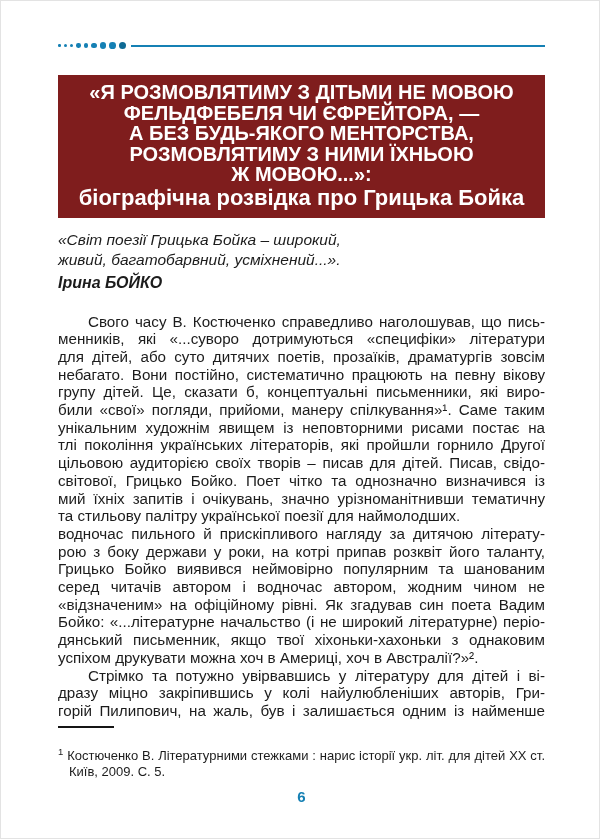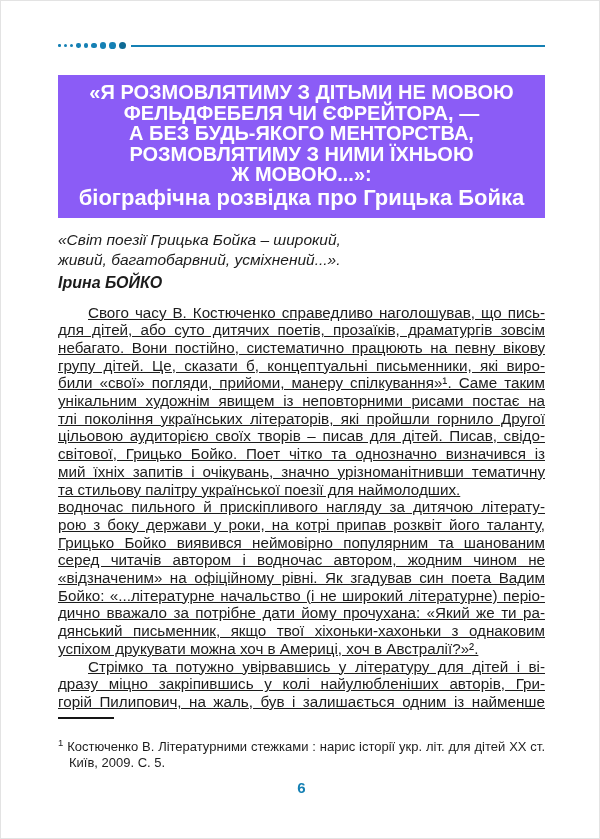--- a/index.html
+++ b/index.html
@@ -15,35 +15,35 @@
     position:relative;
   }
   
   .ornament { display:flex; align-items:center; height:9px; margin-bottom:25px; }
   .ornament .dot { border-radius:50%; background:#1580b4; margin-right:3px; flex:0 0 auto; }
   .ornament .dot:last-of-type { background:#0e6a94; }
   .ornament .rule-line { flex:1 1 auto; height:2px; background:#1580b4; margin-left:2px; }
 
   
   .title-box {
-    background:#8b5cf6;
+    background:#7f1d1d;
     color:#ffffff;
     text-align:center;
     font-weight:bold;
     padding:7px 4px 8px 4px;
   }
   .title-caps div { font-size:20px; line-height:20.5px; }
   .title-sub { font-size:22px; line-height:24px; margin-top:1px; }
 
   
   .epigraph { margin-top:12px; text-align:left; font-style:italic; font-size:15.5px; line-height:20px; }
   .epigraph-author { font-weight:bold; font-size:16px; margin-top:3px; }
 
   
-  .body-text { margin-top:11px; font-size:15.2px; line-height:17.7px;text-decoration:underline; }
+  .body-text { margin-top:20px; font-size:15.2px; line-height:17.7px; }
   .body-text .line { text-align:justify; text-align-last:justify; }
   .body-text .line.first { text-indent:30px; }
   .body-text .line.lastleft { text-align-last:left; }
 
   
   .fn-rule { width:56px; height:2px; background:#151515; margin:6px 0 5px 0; }
   .footnote { font-size:13px; line-height:16px; text-align:justify; padding-left:11px; text-indent:-11px; margin-bottom:2px;margin-top:16px; }
   .footnote sup { font-size:9.5px; }
 
   .page-num { text-align:center; color:#1580b4; font-weight:bold; font-size:15px; margin-top:8px; }
@@ -83,39 +83,39 @@
     <div class="epigraph-lines">
         <div>«Світ поезії Грицька Бойка – широкий,</div>
         <div>живий, багатобарвний, усміхнений...».</div>
       </div>
     <div class="epigraph-author">Ірина БОЙКО</div>
   </div>
 
   <div class="body-text">
       <div>
         <div class="line first">Свого часу В. Костюченко справедливо наголошував, що пись-</div>
+        <div class="line">менників, які «...суворо дотримуються «специфіки» літератури</div>
         <div class="line">для дітей, або суто дитячих поетів, прозаїків, драматургів зовсім</div>
         <div class="line">небагато. Вони постійно, систематично працюють на певну вікову</div>
         <div class="line">групу дітей. Це, сказати б, концептуальні письменники, які виро-</div>
         <div class="line">били «свої» погляди, прийоми, манеру спілкування»¹. Саме таким</div>
         <div class="line">унікальним художнім явищем із неповторними рисами постає на</div>
         <div class="line">тлі покоління українських літераторів, які пройшли горнило Другої</div>
         <div class="line">цільовою аудиторією своїх творів – писав для дітей. Писав, свідо-</div>
         <div class="line">світової, Грицько Бойко. Поет чітко та однозначно визначився із</div>
         <div class="line">мий їхніх запитів і очікувань, значно урізноманітнивши тематичну</div>
         <div class="line lastleft">та стильову палітру української поезії для наймолодших.</div>
       </div>
       <div>
         <div class="line">водночас пильного й прискіпливого нагляду за дитячою літерату-</div>
         <div class="line">рою з боку держави у роки, на котрі припав розквіт його таланту,</div>
         <div class="line">Грицько Бойко виявився неймовірно популярним та шанованим</div>
         <div class="line">серед читачів автором і водночас автором, жодним чином не</div>
         <div class="line">«відзначеним» на офіційному рівні. Як згадував син поета Вадим</div>
         <div class="line">Бойко: «...літературне начальство (і не широкий літературне) періо-</div>
-        <div class="line">дично вважало за потрібне дати йому прочухана: «Який же ти ра-</div>
         <div class="line">дянський письменник, якщо твої хіхоньки-хахоньки з однаковим</div>
         <div class="line lastleft">успіхом друкувати можна хоч в Америці, хоч в Австралії?»².</div>
       </div>
       <div>
         <div class="line first">Стрімко та потужно увірвавшись у літературу для дітей і ві-</div>
         <div class="line">дразу міцно закріпившись у колі найулюбленіших авторів, Гри-</div>
         <div class="line">горій Пилипович, на жаль, був і залишається одним із найменше</div>
       </div>
     </div>
 

